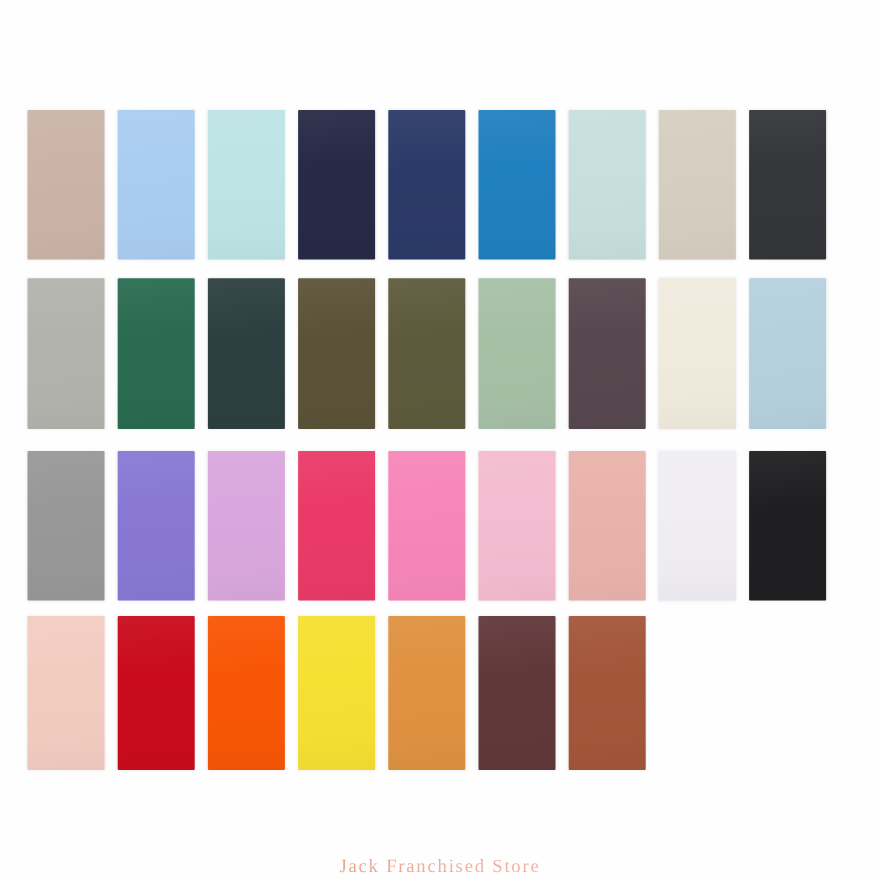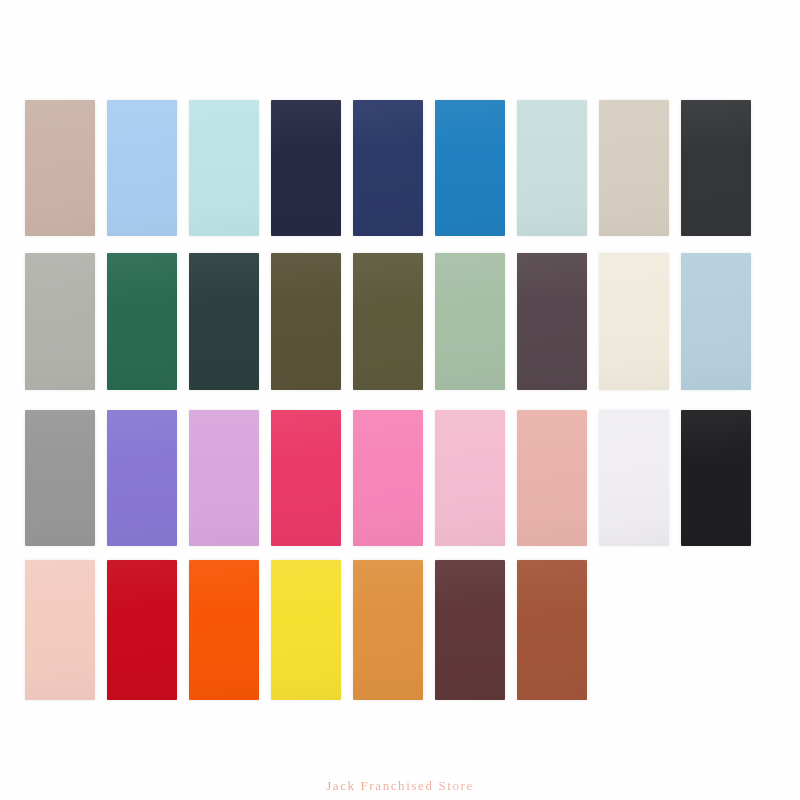--- a/index.html
+++ b/index.html
@@ -63,21 +63,21 @@
   .row-1 .swatch { height: 137px; }
   .row-2 .swatch { height: 136px; }
 
   .watermark {
     position: absolute;
     left: 0;
     right: 0;
     top: 778px;
     text-align: center;
     font-family: "Liberation Serif", serif;
-    font-size: 13px;
+    font-size: 17px;
     letter-spacing: 1.6px;
     color: #e8a78e;
     background: linear-gradient(90deg, #e07b4a 0%, #e79070 22%, #eda994 48%, #f0b3ad 72%, #efa9b4 100%);
     -webkit-background-clip: text;
     background-clip: text;
     -webkit-text-fill-color: transparent;
     white-space: nowrap;
     opacity: 0.95;
   }
 </style>

